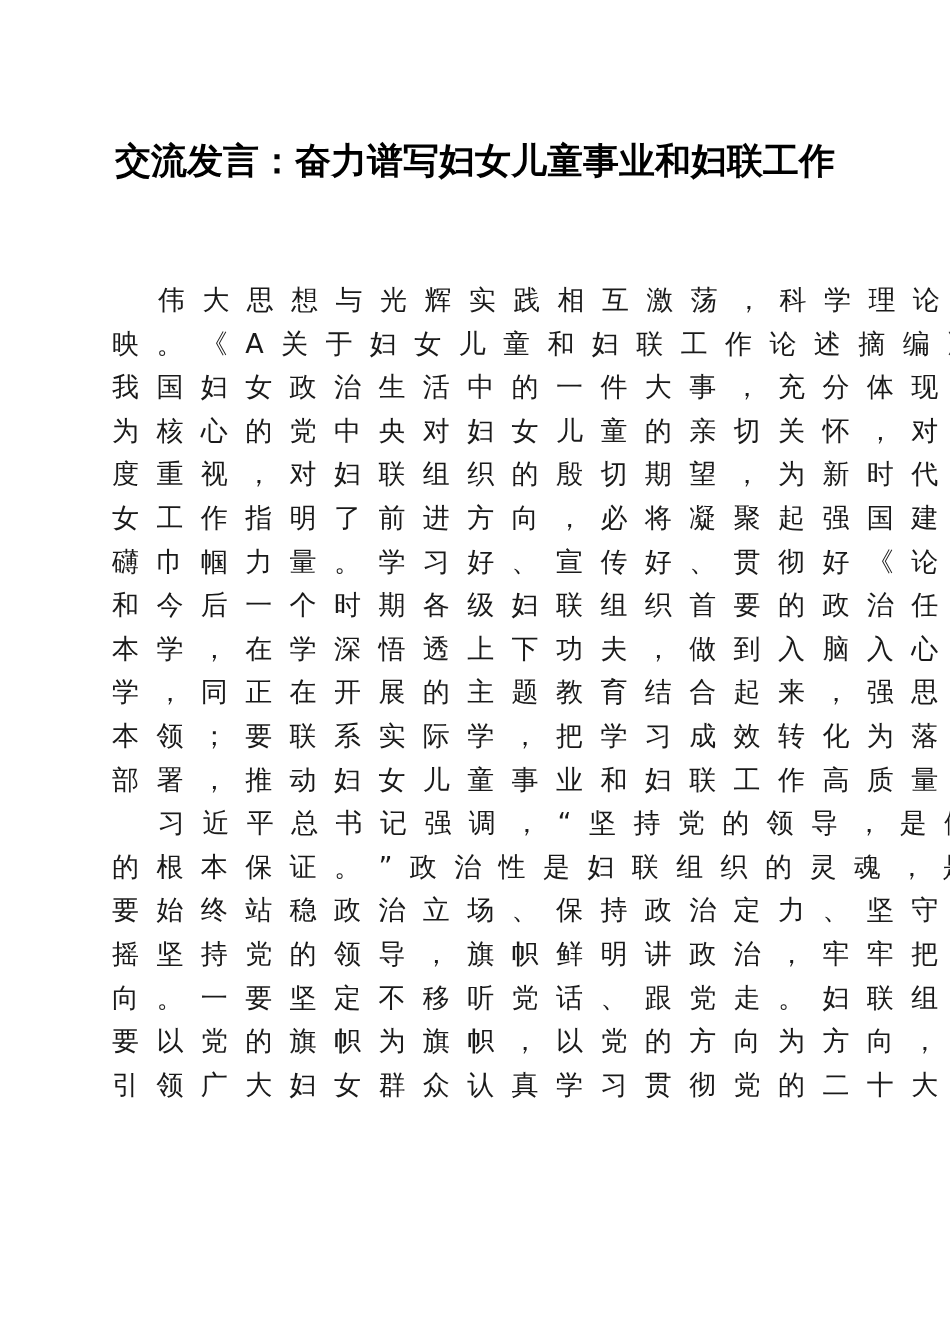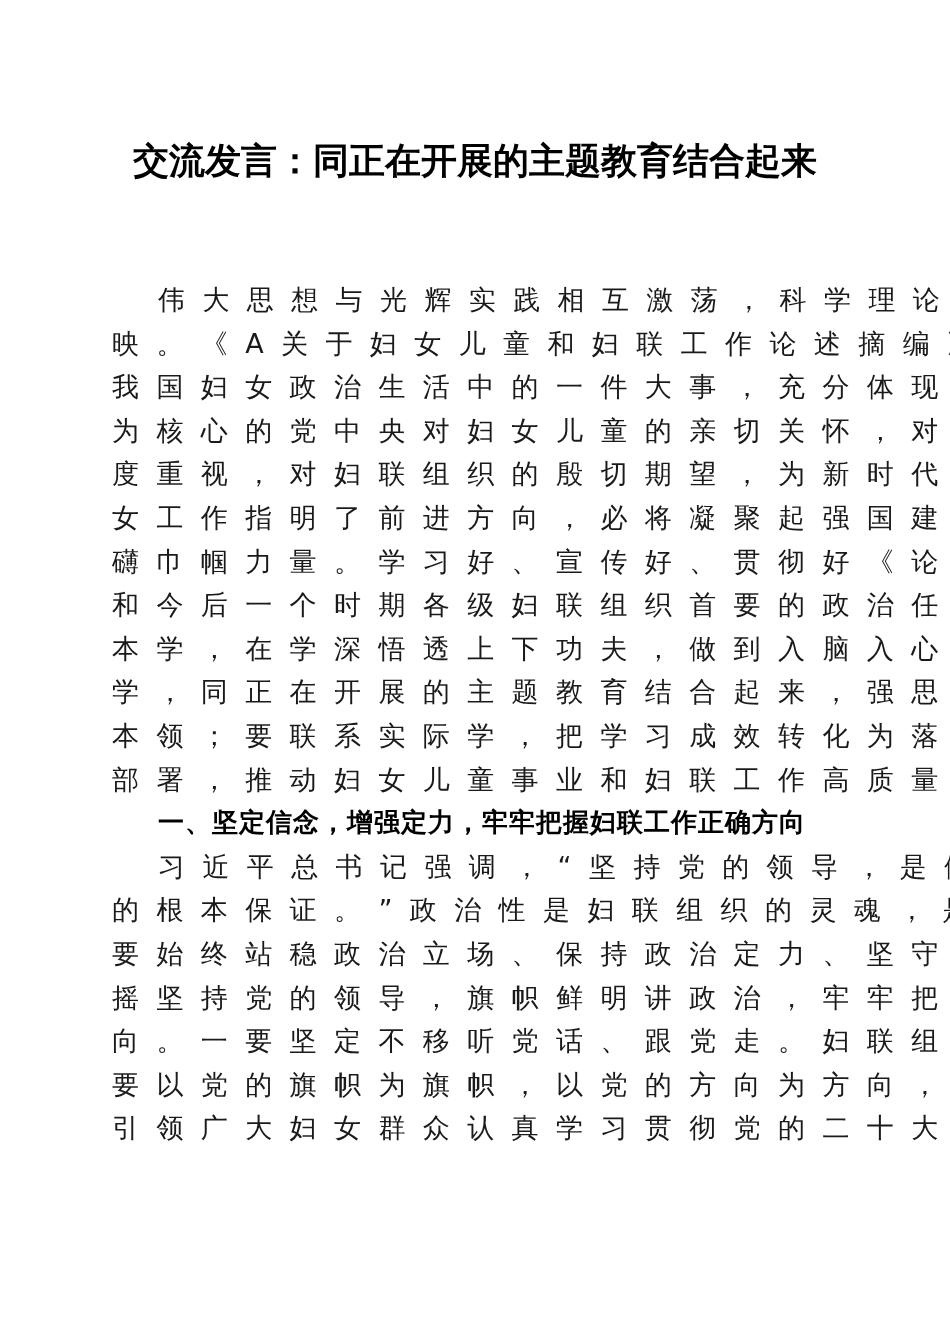--- a/index.html
+++ b/index.html
@@ -65,39 +65,38 @@
       color: #000000;
       font-family: "DejaVu Sans", "Liberation Sans", sans-serif;
       letter-spacing: 1px;
     }
   </style>
 </head>
 <body>
 
 <div class="page">
 
-  <div class="title l1">交流发言：同正在开展的主题教育结合起来</div>
+  <div class="title l1">交流发言：奋力谱写妇女儿童事业和妇联工作</div>
 
   <div class="body">
     <div>
       <span class="line indent">伟大思想与光辉实践相互激荡，科学理论与非凡事业彼此辉</span>
       <span class="line">映。《A关于妇女儿童和妇联工作论述摘编》的出版发行，是</span>
       <span class="line">我国妇女政治生活中的一件大事，充分体现了以习近平总书记</span>
       <span class="line">为核心的党中央对妇女儿童的亲切关怀，对妇女儿童事业的高</span>
       <span class="line">度重视，对妇联组织的殷切期望，为新时代新征程做好党的妇</span>
       <span class="line">女工作指明了前进方向，必将凝聚起强国建设、民族复兴的磅</span>
       <span class="line">礴巾帼力量。学习好、宣传好、贯彻好《论述摘编》，是当前</span>
       <span class="line">和今后一个时期各级妇联组织首要的政治任务，我们要原原本</span>
       <span class="line">本学，在学深悟透上下功夫，做到入脑入心入魂；要全面系统</span>
       <span class="line">学，同正在开展的主题教育结合起来，强思想、党性，增能力、</span>
       <span class="line">本领；要联系实际学，把学习成效转化为落实党的二十大决策</span>
       <span class="line">部署，推动妇女儿童事业和妇联工作高质量发展的生动实践。</span>
     </div>
 
-    <div class="heading">一、坚定信念，增强定力，牢牢把握妇联工作正确方向</div>
 
     <div>
       <span class="line indent">习近平总书记强调，“坚持党的领导，是做好党的妇女工作</span>
       <span class="line">的根本保证。”政治性是妇联组织的灵魂，是第一位的。我们</span>
       <span class="line">要始终站稳政治立场、保持政治定力、坚守政治信仰，毫不动</span>
       <span class="line">摇坚持党的领导，旗帜鲜明讲政治，牢牢把握妇联工作正确方</span>
       <span class="line">向。一要坚定不移听党话、跟党走。妇联组织首先是政治机关，</span>
       <span class="line">要以党的旗帜为旗帜，以党的方向为方向，以党的意志为意志，</span>
       <span class="line">引领广大妇女群众认真学习贯彻党的二十大精神，坚决捍卫</span>
     </div>

